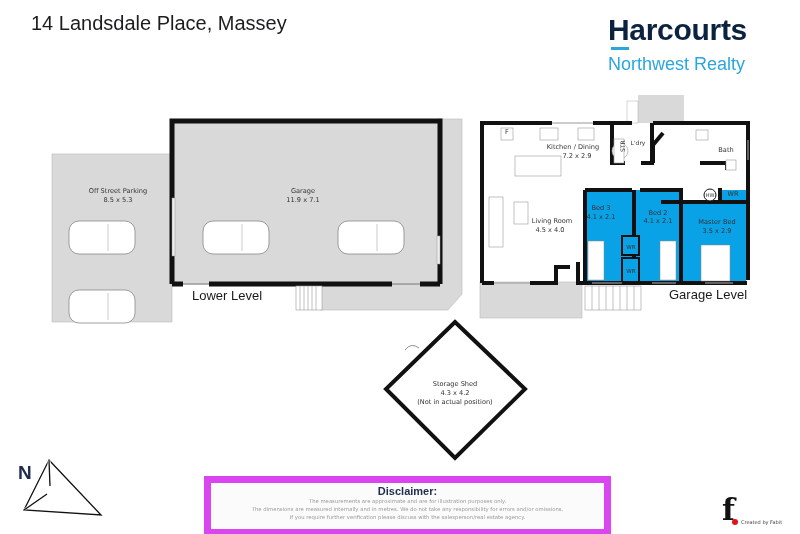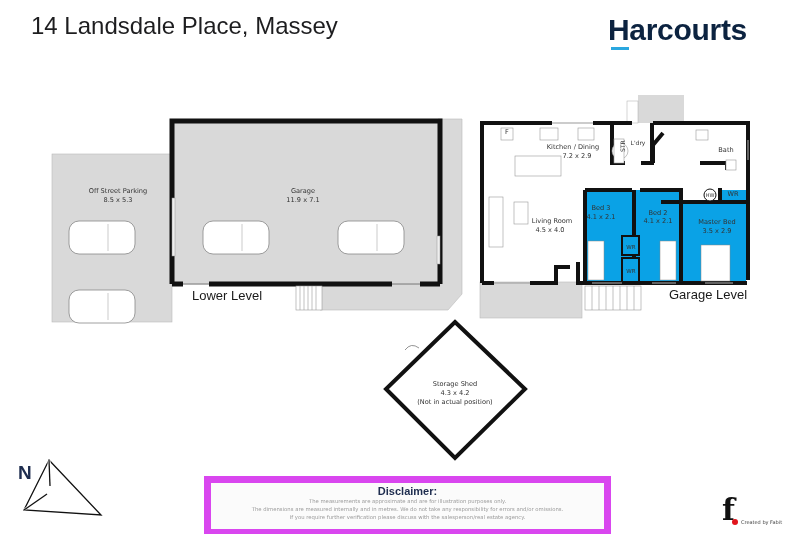--- a/index.html
+++ b/index.html
@@ -1,17 +1,17 @@
 <!DOCTYPE html>
 <html><head>
 <meta charset="utf-8">
 <style>
   html,body{margin:0;padding:0;background:#fff;}
   body{width:800px;height:534px;position:relative;overflow:hidden;font-family:"DejaVu Sans",sans-serif;}
-  .title{position:absolute;left:31px;top:12px;font-size:24px;color:#1d1d1f;font-family:"Liberation Sans",sans-serif;text-align:center;}
+  .title{position:absolute;left:31px;top:12px;font-size:20px;color:#1d1d1f;font-family:"Liberation Sans",sans-serif;text-align:center;}
   .logo{position:absolute;left:608px;top:13px;width:150px;}
   .logo-main{font-family:"Liberation Sans",sans-serif;font-weight:bold;font-size:30px;color:#0c2340;letter-spacing:-0.3px;line-height:34px;}
   .logo-bar{width:18px;height:3px;background:#2aa7df;margin:0 0 4px 3px;}
   .logo-sub{font-family:"Liberation Sans",sans-serif;font-size:18px;color:#2aa7df;line-height:20px;}
   svg.plan{position:absolute;left:0;top:0;}
   .lbl{font-family:"DejaVu Sans",sans-serif;fill:#333;}
   .level{position:absolute;font-size:13px;color:#1a1a1a;font-family:"Liberation Sans",sans-serif;}
   .disclaimer{position:absolute;left:204px;top:476px;width:393px;height:46px;border:7px solid #d946ef;background:#fbfbfb;text-align:center;}
   .disc-title{font-family:"Liberation Sans",sans-serif;font-weight:bold;font-size:11px;color:#1e2d4f;margin-top:2px;}
   .disc-line{font-size:5.3px;color:#9a9a9a;line-height:8px;}
@@ -22,20 +22,21 @@
   .north{position:absolute;left:18px;top:462px;}
 </style>
 </head>
 <body>
 
 <div class="title">14 Landsdale Place, Massey</div>
 
 <div class="logo">
   <div class="logo-main">Harcourts</div>
   <div class="logo-bar"></div>
+  <div class="logo-sub">Northwest Realty</div>
 </div>
 
 <svg class="plan" width="800" height="534" viewBox="0 0 800 534">
 
   <g>
 
     <rect x="52" y="154" width="120" height="168" fill="#d9d9d9" stroke="#bbb" stroke-width="0.6"></rect>
 
     <polygon points="438,119 462,119 462,294 448,310 320,310 320,284 438,284" fill="#d9d9d9" stroke="#bbb" stroke-width="0.6"></polygon>
 

